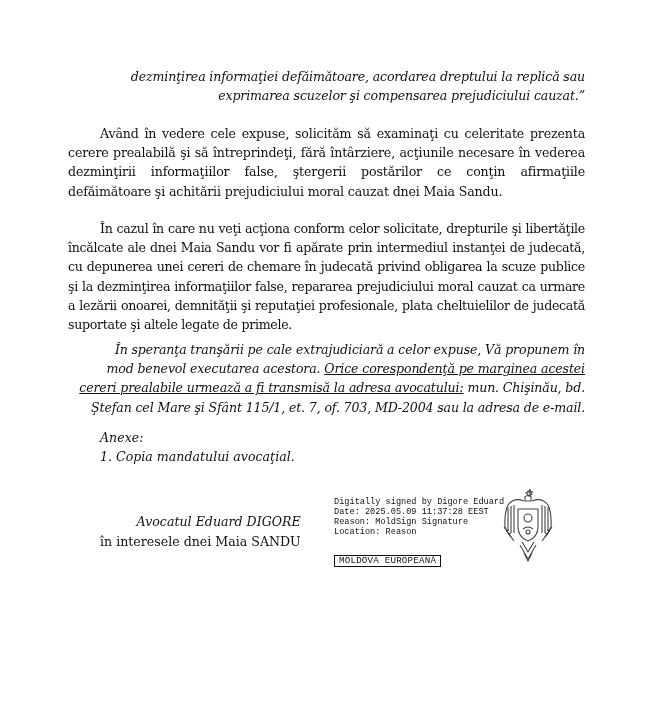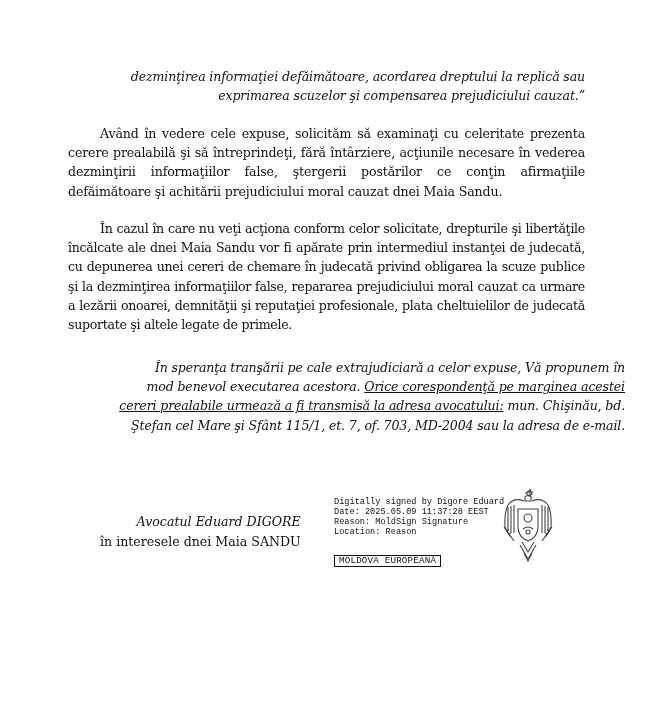--- a/index.html
+++ b/index.html
@@ -8,21 +8,21 @@
   .page { position: absolute; left: 0; top: 0; width: 522px; height: 718px; background: #fff; }
   .para { position: absolute; left: 68px; width: 517px; font-size: 12.6px; line-height: 19.2px;
           text-align: justify; margin: 0; letter-spacing: -0.15px; }
   .ital { font-style: italic; text-align: right; }
   .bold { font-weight: normal; letter-spacing: -0.3px; }
   .indent { text-indent: 32px; }
   .u { text-decoration: underline; }
   #p-quote { top: 67px; }
   #p-request { top: 124px; }
   #p-warning { top: 219px; }
-  #p-hope { top: 358px; margin-left: 40px; }
+  #p-hope { top: 340px; }
   #annex { position: absolute; left: 100px; top: 428px; font-size: 12.6px; line-height: 19.2px; font-style: italic; }
   #annex .item { padding-left: 0; }
   #signer { position: absolute; left: 100px; top: 512px; font-size: 12.6px; line-height: 20px; }
   #digsig { position: absolute; left: 334px; top: 497px; font-family: Liberation Mono, monospace;
             font-size: 8.6px; line-height: 10px; color: #111; }
   #digsig .box { display: inline-block; border: 1px solid #111; padding: 0 4px; margin-top: 18px;
                  font-size: 9.2px; line-height: 10px; letter-spacing: 0.2px; }
   #coat { position: absolute; left: 496px; top: 487px; width: 64px; height: 78px; }
 </style>
 </head>
@@ -32,20 +32,22 @@
 
   <p id="p-quote" class="para ital">dezminţirea informaţiei defăimătoare, acordarea dreptului la replică sau exprimarea scuzelor şi compensarea prejudiciului cauzat.”</p>
 
   <p id="p-request" class="para indent">Având în vedere cele expuse, solicităm să examinaţi cu celeritate prezenta cerere prealabilă şi să întreprindeţi, fără întârziere, acţiunile necesare în vederea dezminţirii informaţiilor false, ştergerii postărilor ce conţin afirmaţiile defăimătoare şi achitării prejudiciului moral cauzat dnei Maia Sandu.</p>
 
   <p id="p-warning" class="para bold indent">În cazul în care nu veţi acţiona conform celor solicitate, drepturile şi libertăţile încălcate ale dnei Maia Sandu vor fi apărate prin intermediul instanţei de judecată, cu depunerea unei cereri de chemare în judecată privind obligarea la scuze publice şi la  dezminţirea informaţiilor false, repararea prejudiciului moral cauzat ca urmare a lezării onoarei, demnităţii şi reputaţiei profesionale, plata cheltuielilor de judecată suportate şi altele legate de primele.</p>
 
   <p id="p-hope" class="para ital indent"><span>În speranţa tranşării pe cale extrajudiciară a celor expuse, Vă propunem în mod benevol executarea acestora. </span><span class="u">Orice corespondenţă pe marginea acestei cereri prealabile urmează a fi transmisă la adresa avocatului:</span><span> mun. Chişinău, bd. Ştefan cel Mare şi Sfânt 115/1, et. 7, of. 703, MD-2004 sau la adresa de e-mail.</span></p>
 
   <div id="annex">
+    <div>Anexe:</div>
+    <div class="item">1.  Copia mandatului avocaţial.</div>
   </div>
 
   <div id="signer">
     <div class="ital">Avocatul Eduard DIGORE</div>
     <div>în interesele dnei Maia SANDU</div>
   </div>
 
   <div id="digsig">
     <div>Digitally signed by Digore Eduard</div>
     <div>Date: 2025.05.09 11:37:28 EEST</div>

